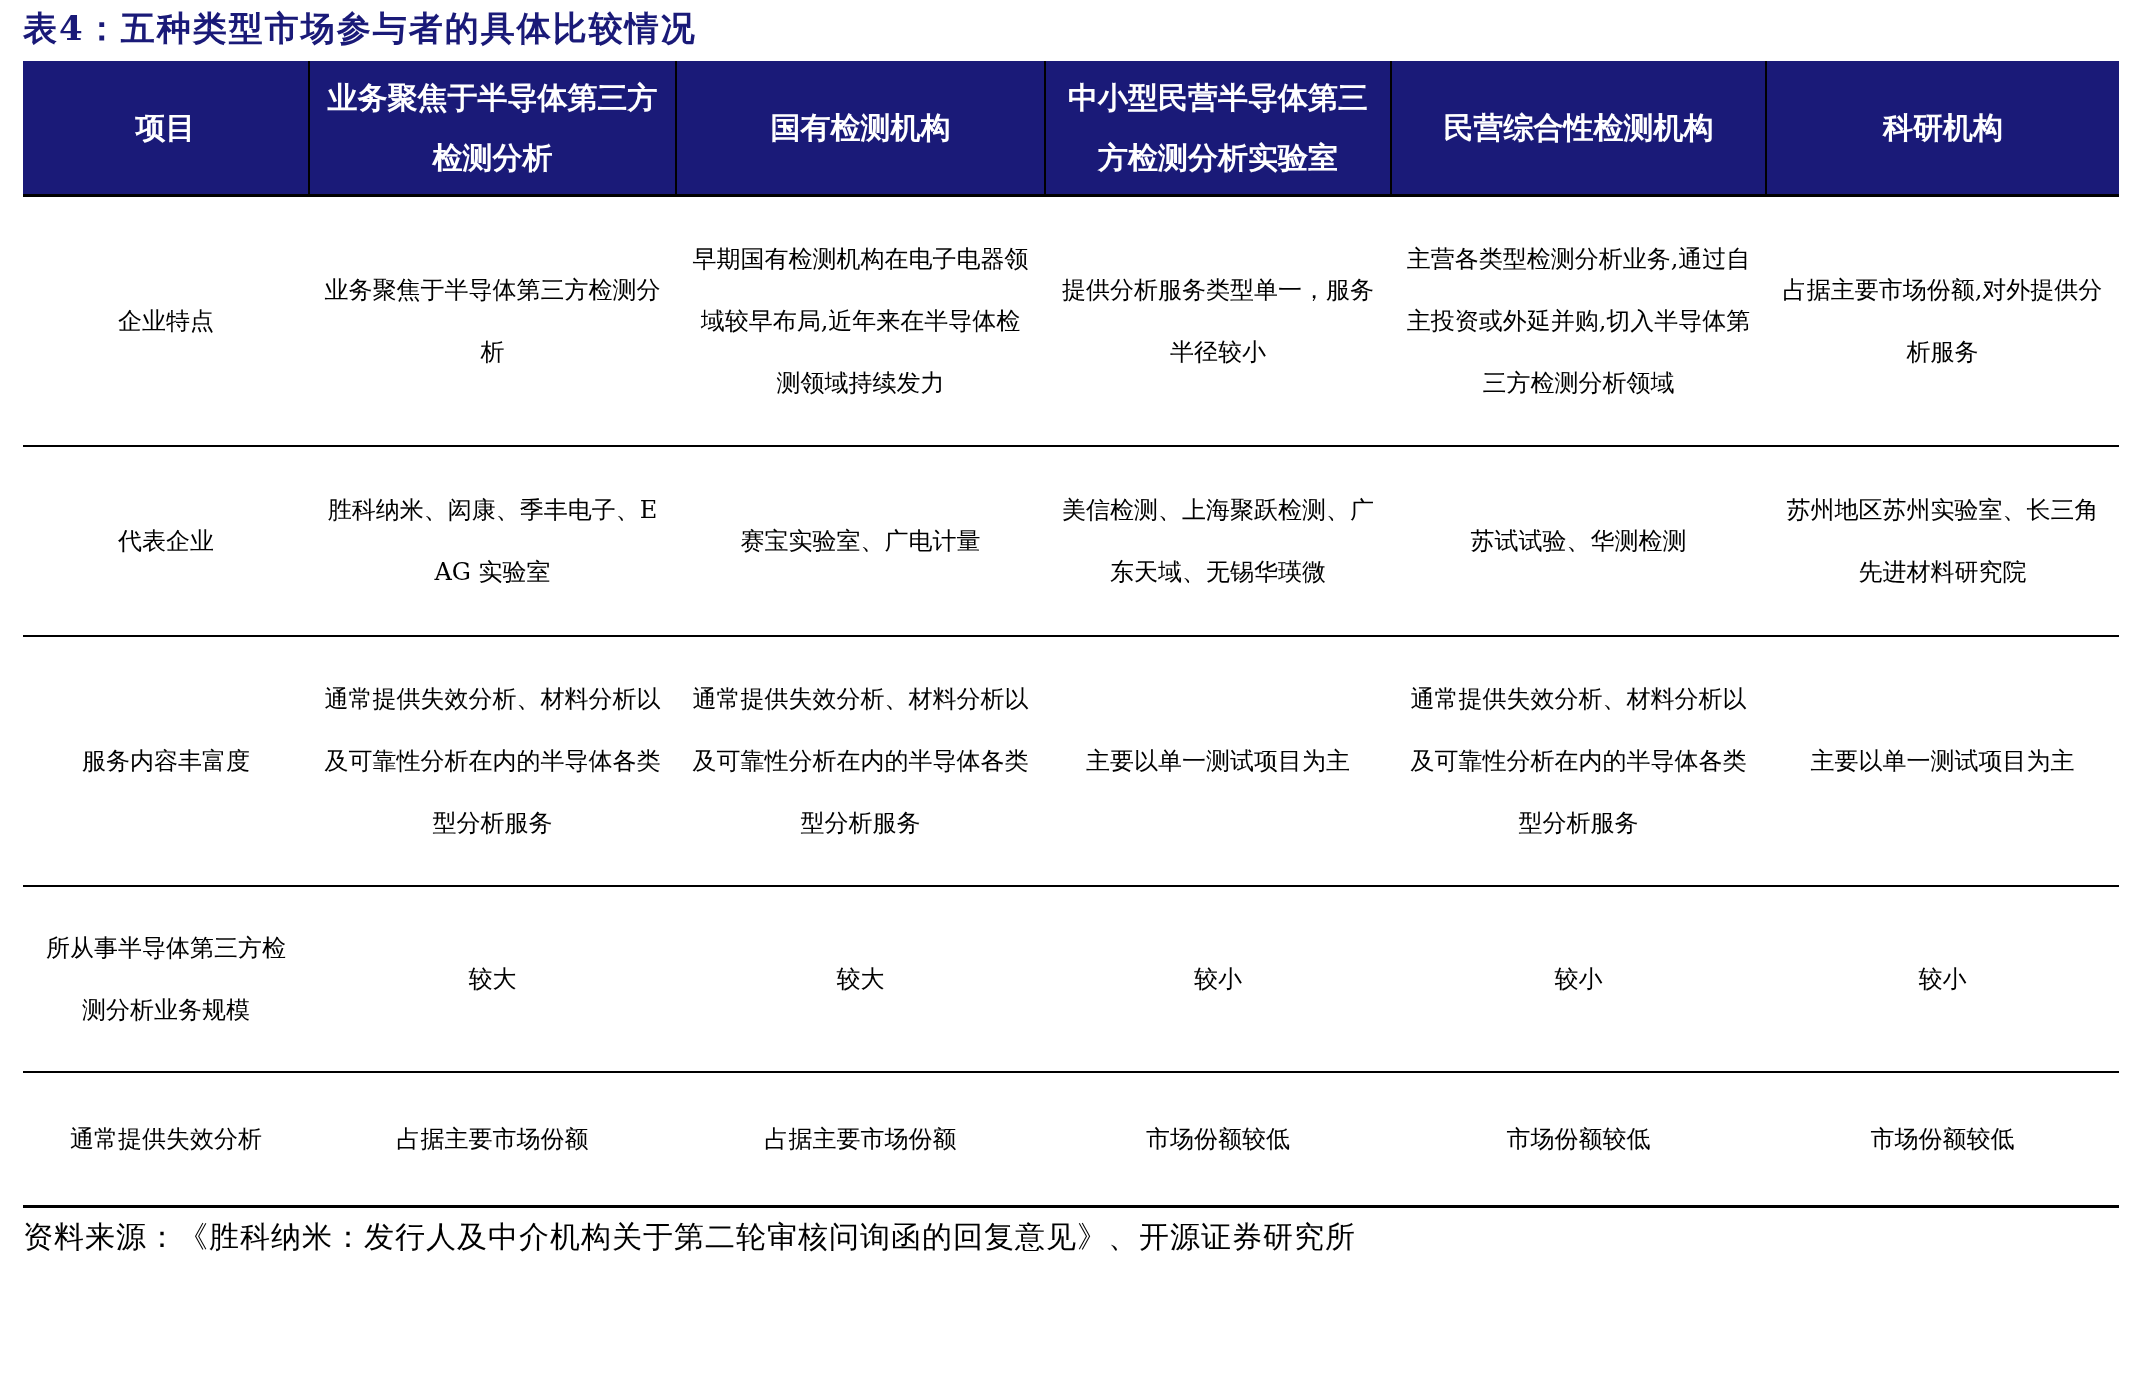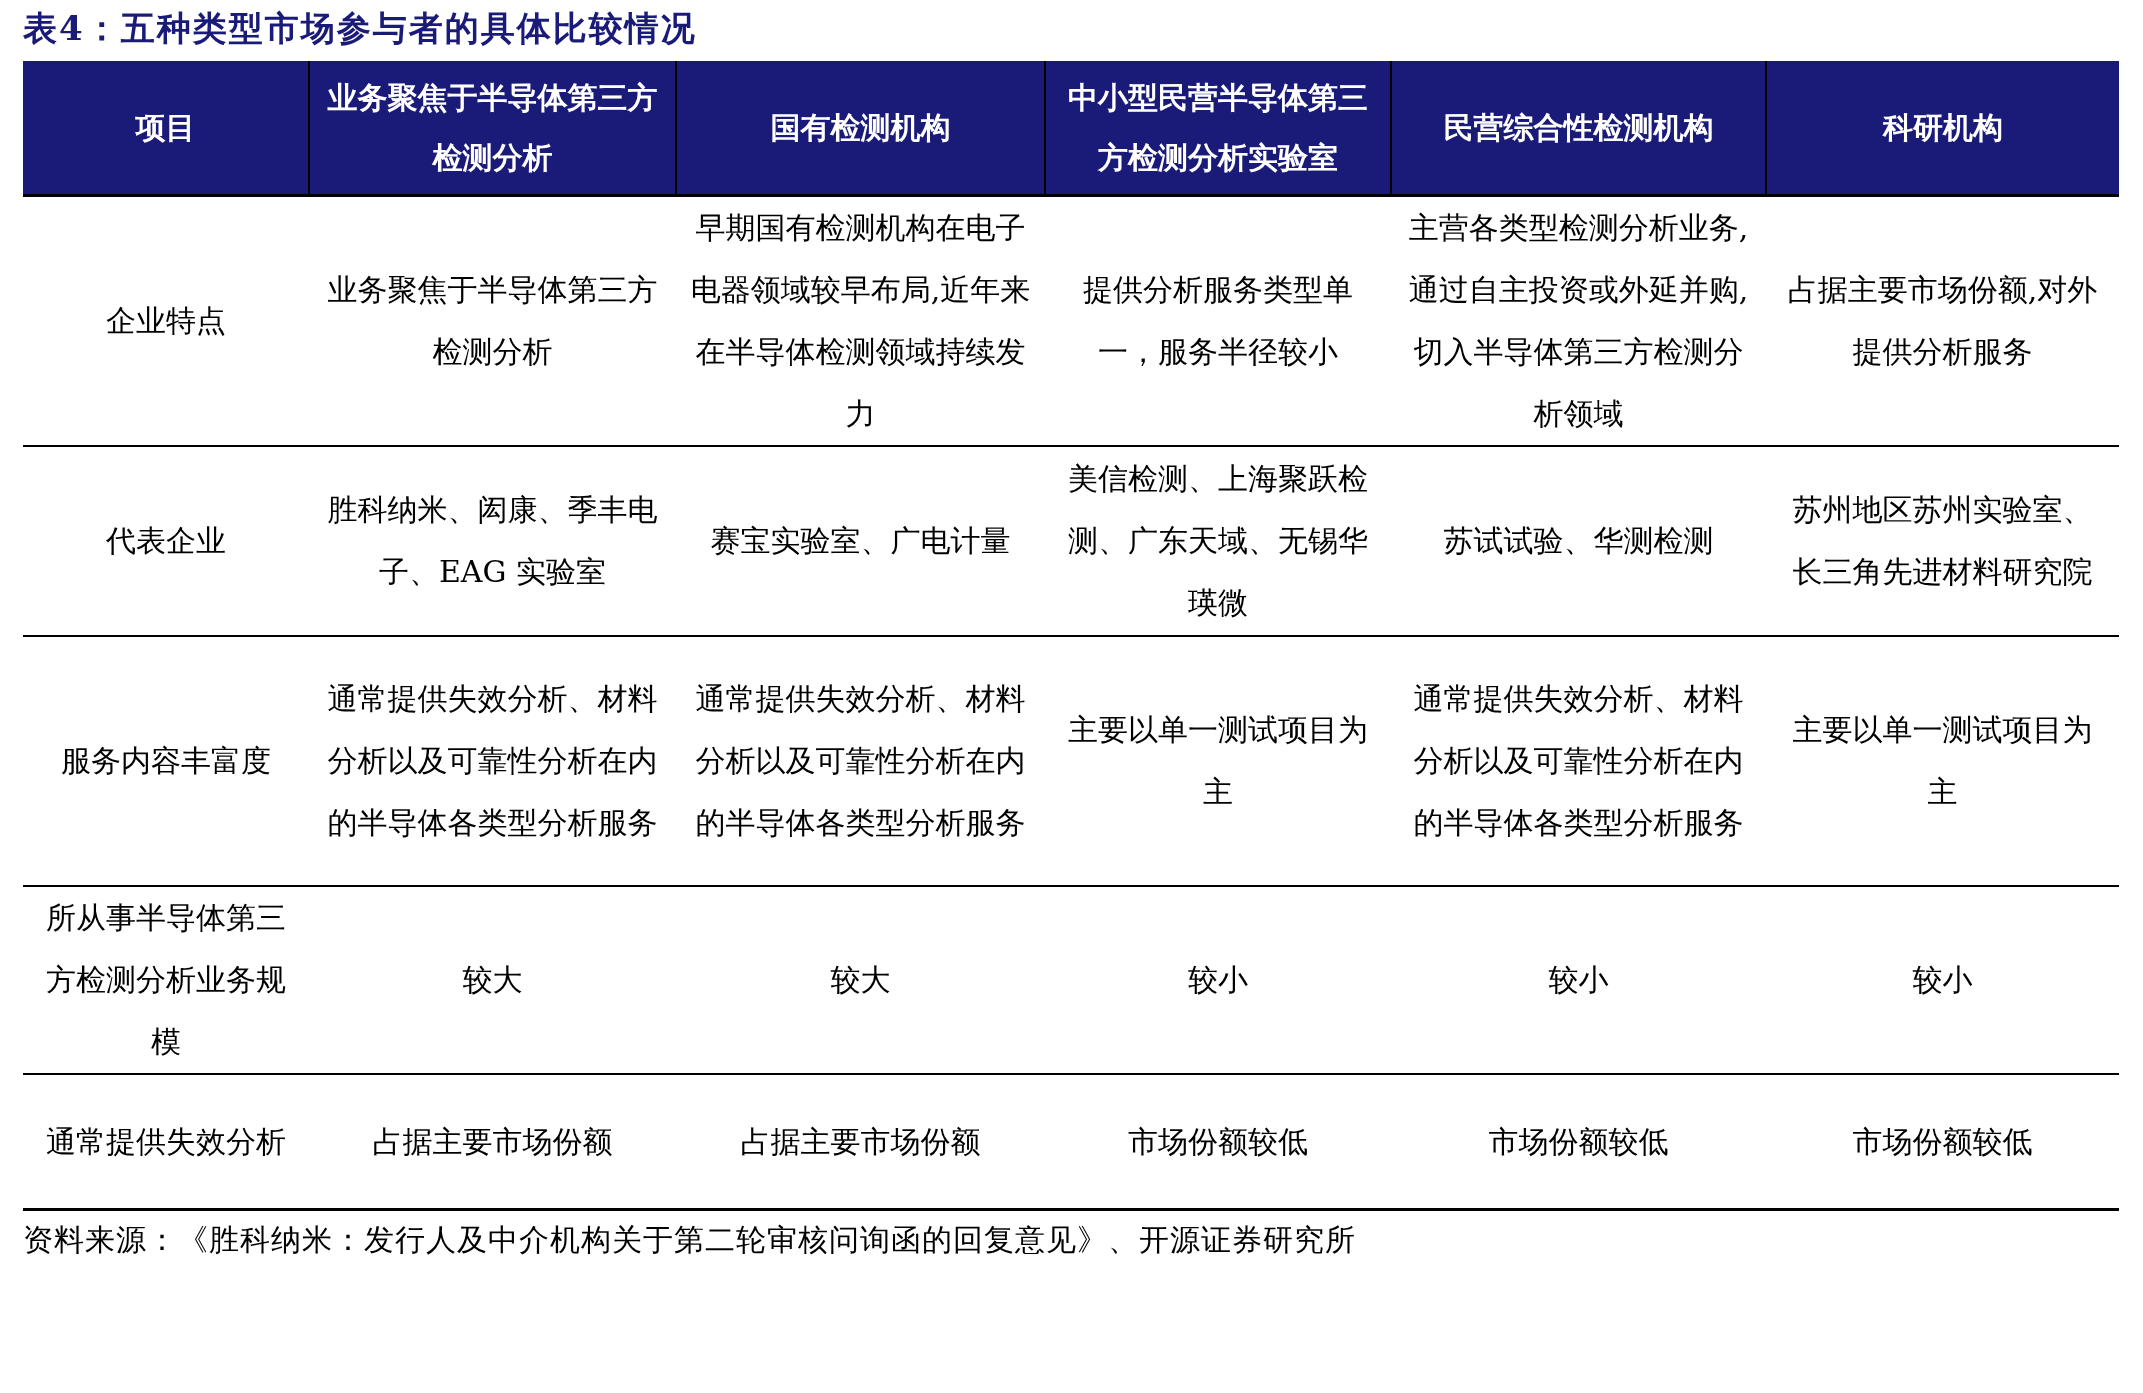--- a/index.html
+++ b/index.html
@@ -38,21 +38,21 @@
     text-align: center;
     vertical-align: middle;
     padding: 6px 14px;
     line-height: 2.0;
     border-left: 2px solid #000000;
     border-bottom: 3px solid #000000;
   }
   table.cmp thead th:first-child { border-left: none; }
   table.cmp tbody td {
     color: #000000;
-    font-size: 30px;
+    font-size: 24px;
     text-align: center;
     vertical-align: middle;
     padding: 0 14px;
     line-height: 62px;
     border-bottom: 2px solid #000000;
     word-break: break-all;
   }
   table.cmp tbody tr:last-child td { border-bottom: 3px solid #000000; }
   .source-note {
     color: #000000;

